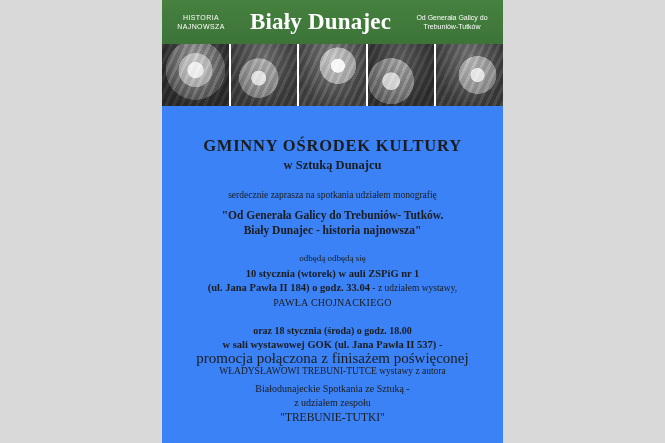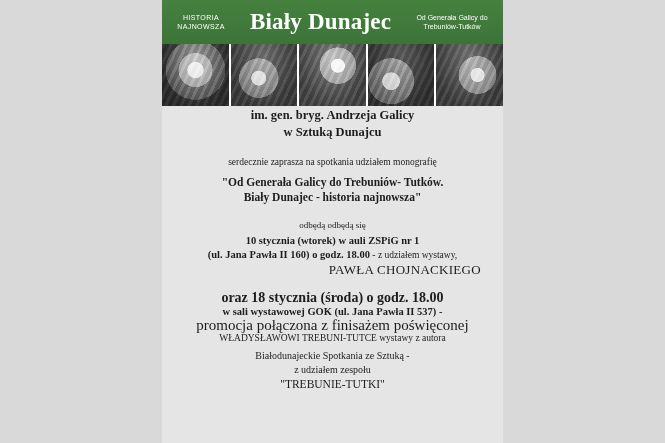--- a/index.html
+++ b/index.html
@@ -19,21 +19,21 @@
     position: absolute; top: 0; bottom: 0; width: 162px;
     background: #d9d9d9;
   }
   .gutter.left { left: 0; }
   .gutter.right { right: 0; }
 
   .sheet {
     position: absolute;
     left: 162px; top: 0;
     width: 341px; height: 443px;
-    background: #e5e5e5;
+    background: #3b82f6;
     overflow: hidden;
   }
 
   
   .header {
     position: relative;
     height: 44px;
     background: #3f7c3f;
     background: linear-gradient(#46813f, #3c7438);
     color: #ffffff;
@@ -143,28 +143,27 @@
     line-height: 12px;
   }
   .date-line {
     margin-top: 3px;
     font-size: 10.5px;
     font-weight: bold;
     line-height: 14px;
   }
   .date-line .reg { font-weight: normal; font-size: 9.5px; }
   .author {
-    font-size: 13px;
+    font-size: 10px;
     line-height: 15px;
     letter-spacing: .3px;
-    text-align: right;
   }
   .date-line2 {
     margin-top: 14px;
-    font-size: 14px;
+    font-size: 10px;
     font-weight: bold;
     line-height: 14px;
   }
   .small-line {
     font-size: 15px;
     line-height: 12.5px;
   }
   .caps-line {
     font-size: 9.5px;
     line-height: 13px;
@@ -198,33 +197,33 @@
     <div class="photos">
       <div class="photo p1"></div>
       <div class="photo p2"></div>
       <div class="photo p3"></div>
       <div class="photo p4"></div>
       <div class="photo p5"></div>
     </div>
 
     <div class="body">
 
-      <div class="org-sub">im. gen. bryg. Andrzeja Galicy</div>
+      <div class="org">GMINNY OŚRODEK KULTURY</div>
       <div class="org-sub">w Sztuką Dunajcu</div>
 
       <div class="invite">serdecznie zaprasza na spotkania udziałem monografię</div>
 
       <div class="mono-title">"Od Generała Galicy do Trebuniów- Tutków.</div>
       <div class="mono-title" style="margin-top:0">Biały Dunajec - historia najnowsza"</div>
 
       <div class="when-lead">odbędą odbędą się</div>
 
       <div class="date-line">10 stycznia (wtorek) w auli ZSPiG nr 1</div>
       <div class="date-line" style="margin-top:0">
-        <span>(ul. Jana Pawła II 160) o godz. 18.00</span><span class="reg"> - z udziałem wystawy,</span>
+        <span>(ul. Jana Pawła II 184) o godz. 33.04</span><span class="reg"> - z udziałem wystawy,</span>
       </div>
       <div class="author">PAWŁA CHOJNACKIEGO</div>
 
       <div class="date-line2">oraz 18 stycznia (środa) o godz. 18.00</div>
       <div class="date-line" style="margin-top:0">w sali wystawowej GOK (ul. Jana Pawła II 537) -</div>
       <div class="small-line">promocja połączona z finisażem poświęconej</div>
       <div class="caps-line">WŁADYSŁAWOWI TREBUNI-TUTCE wystawy z autora</div>
 
       <div class="cycle">Białodunajeckie Spotkania ze Sztuką -</div>
       <div class="cycle" style="margin-top:0">z udziałem zespołu</div>

